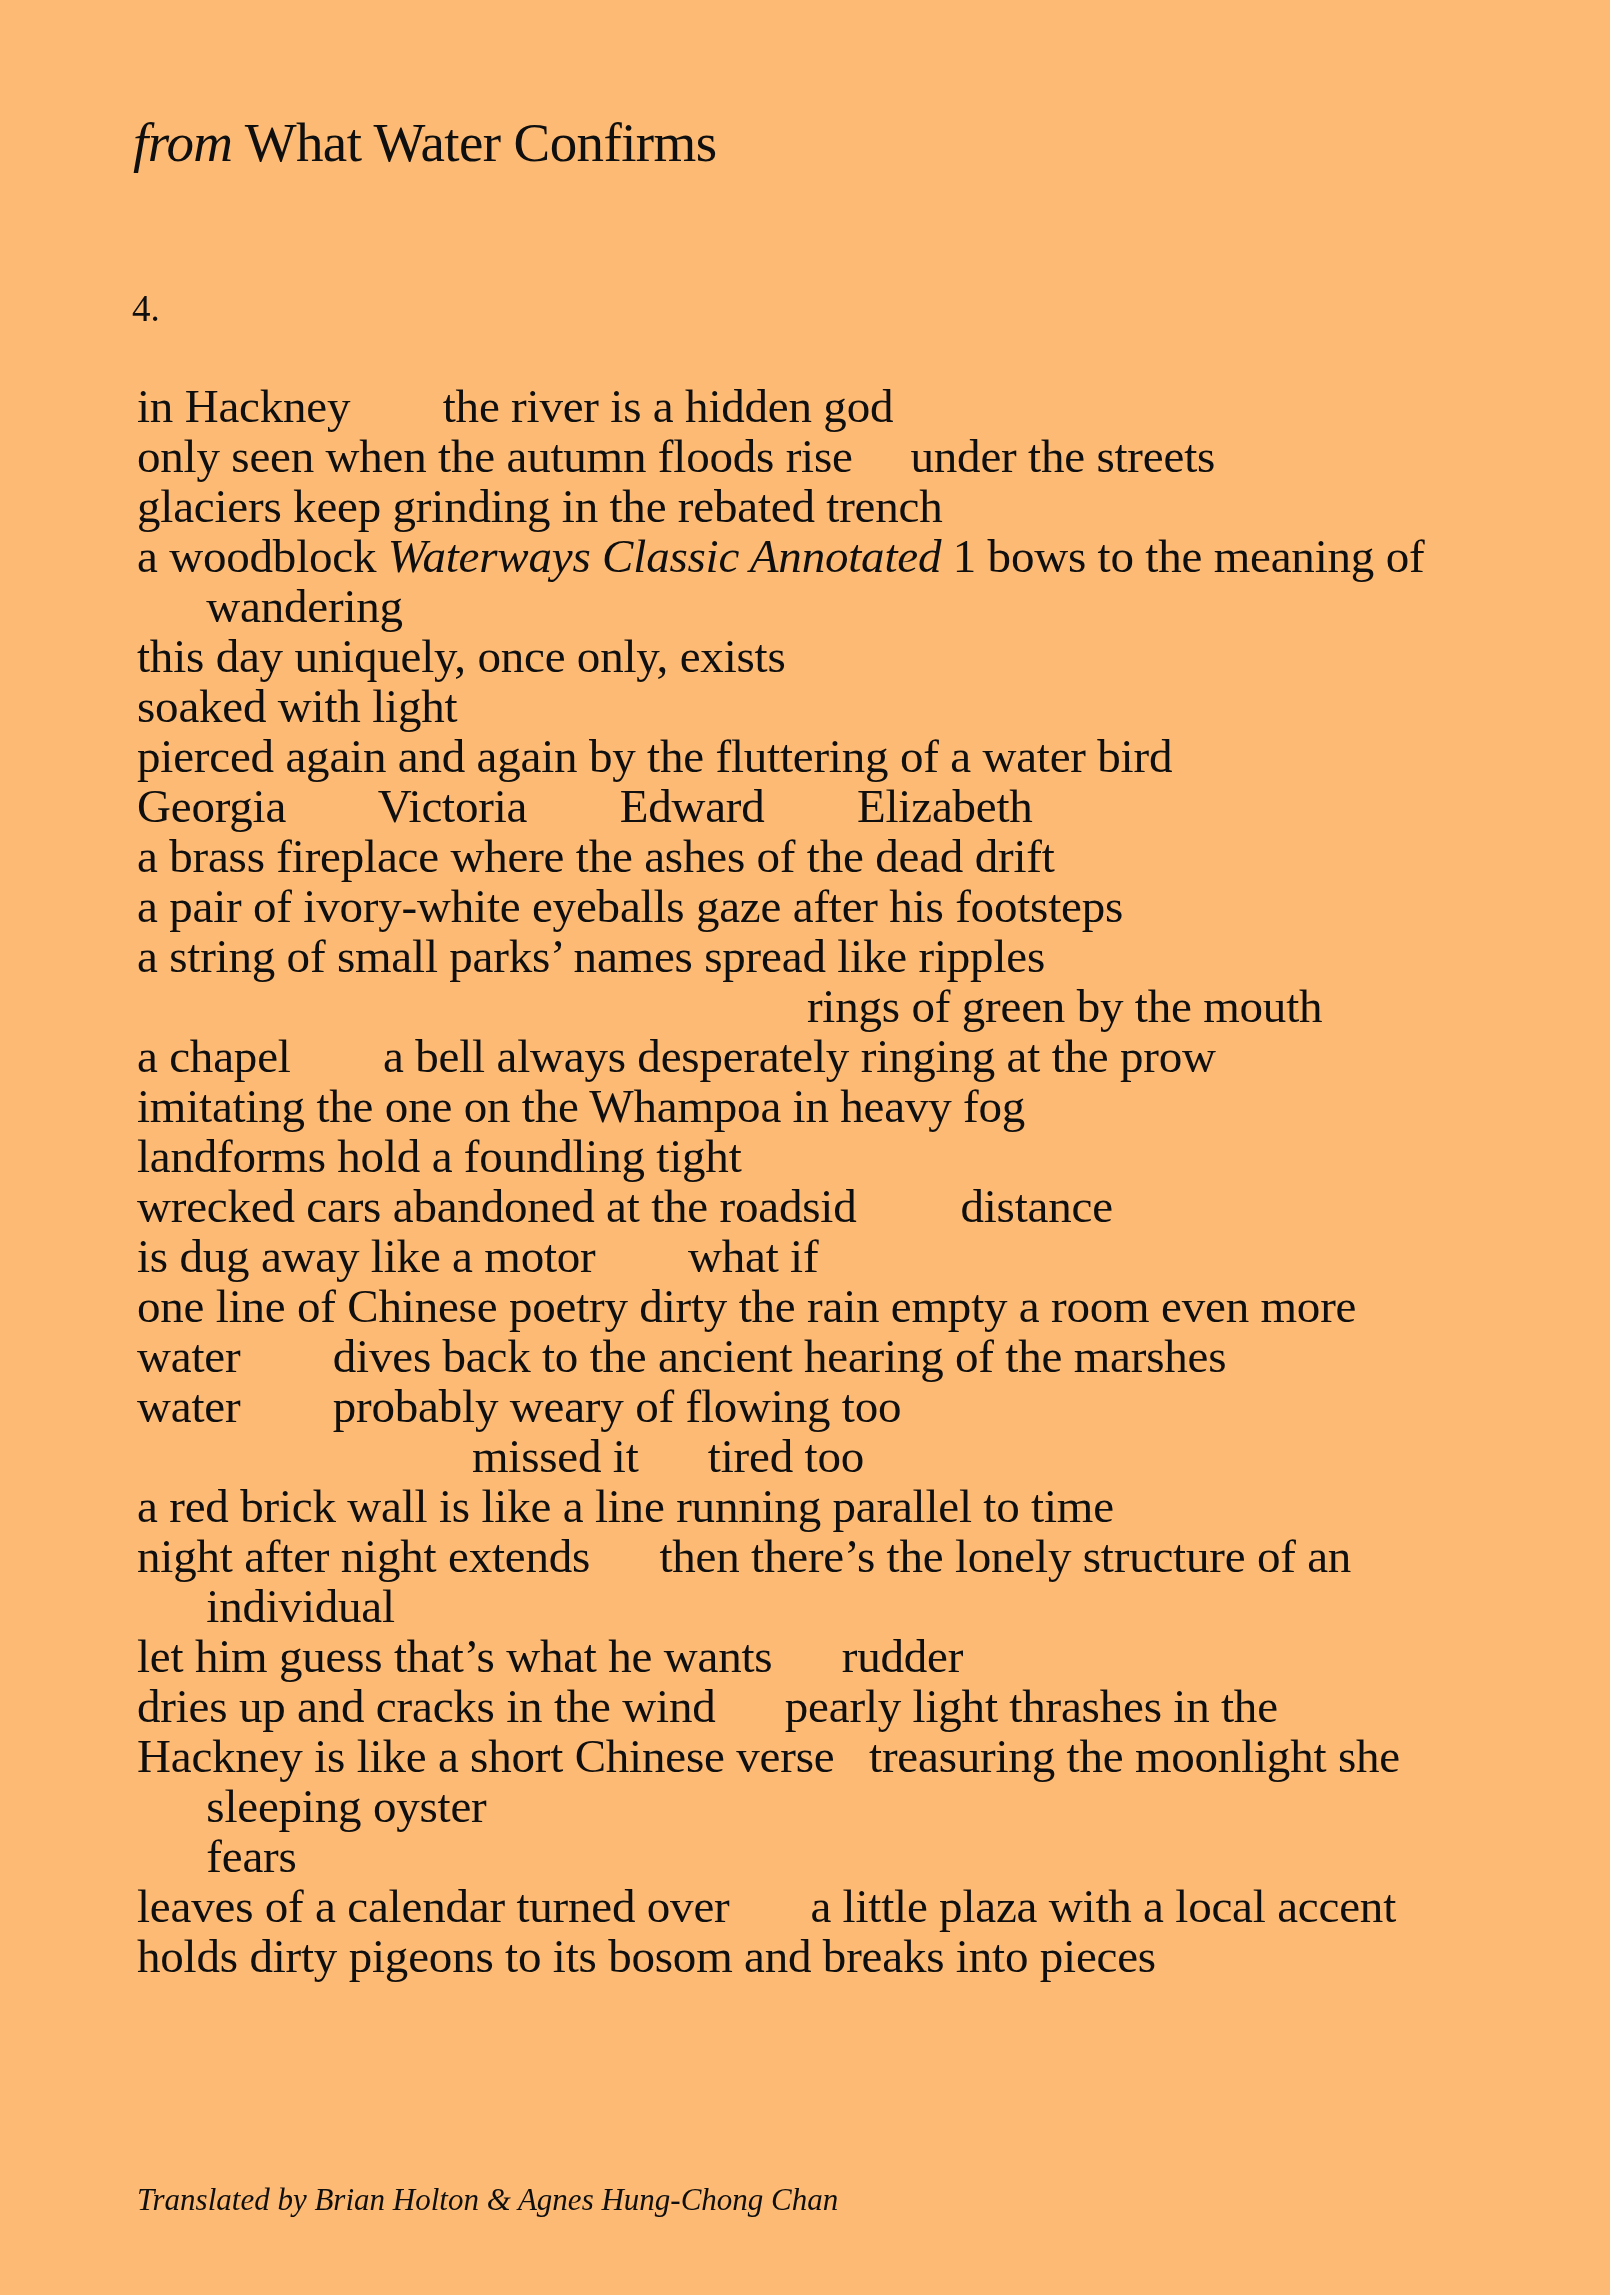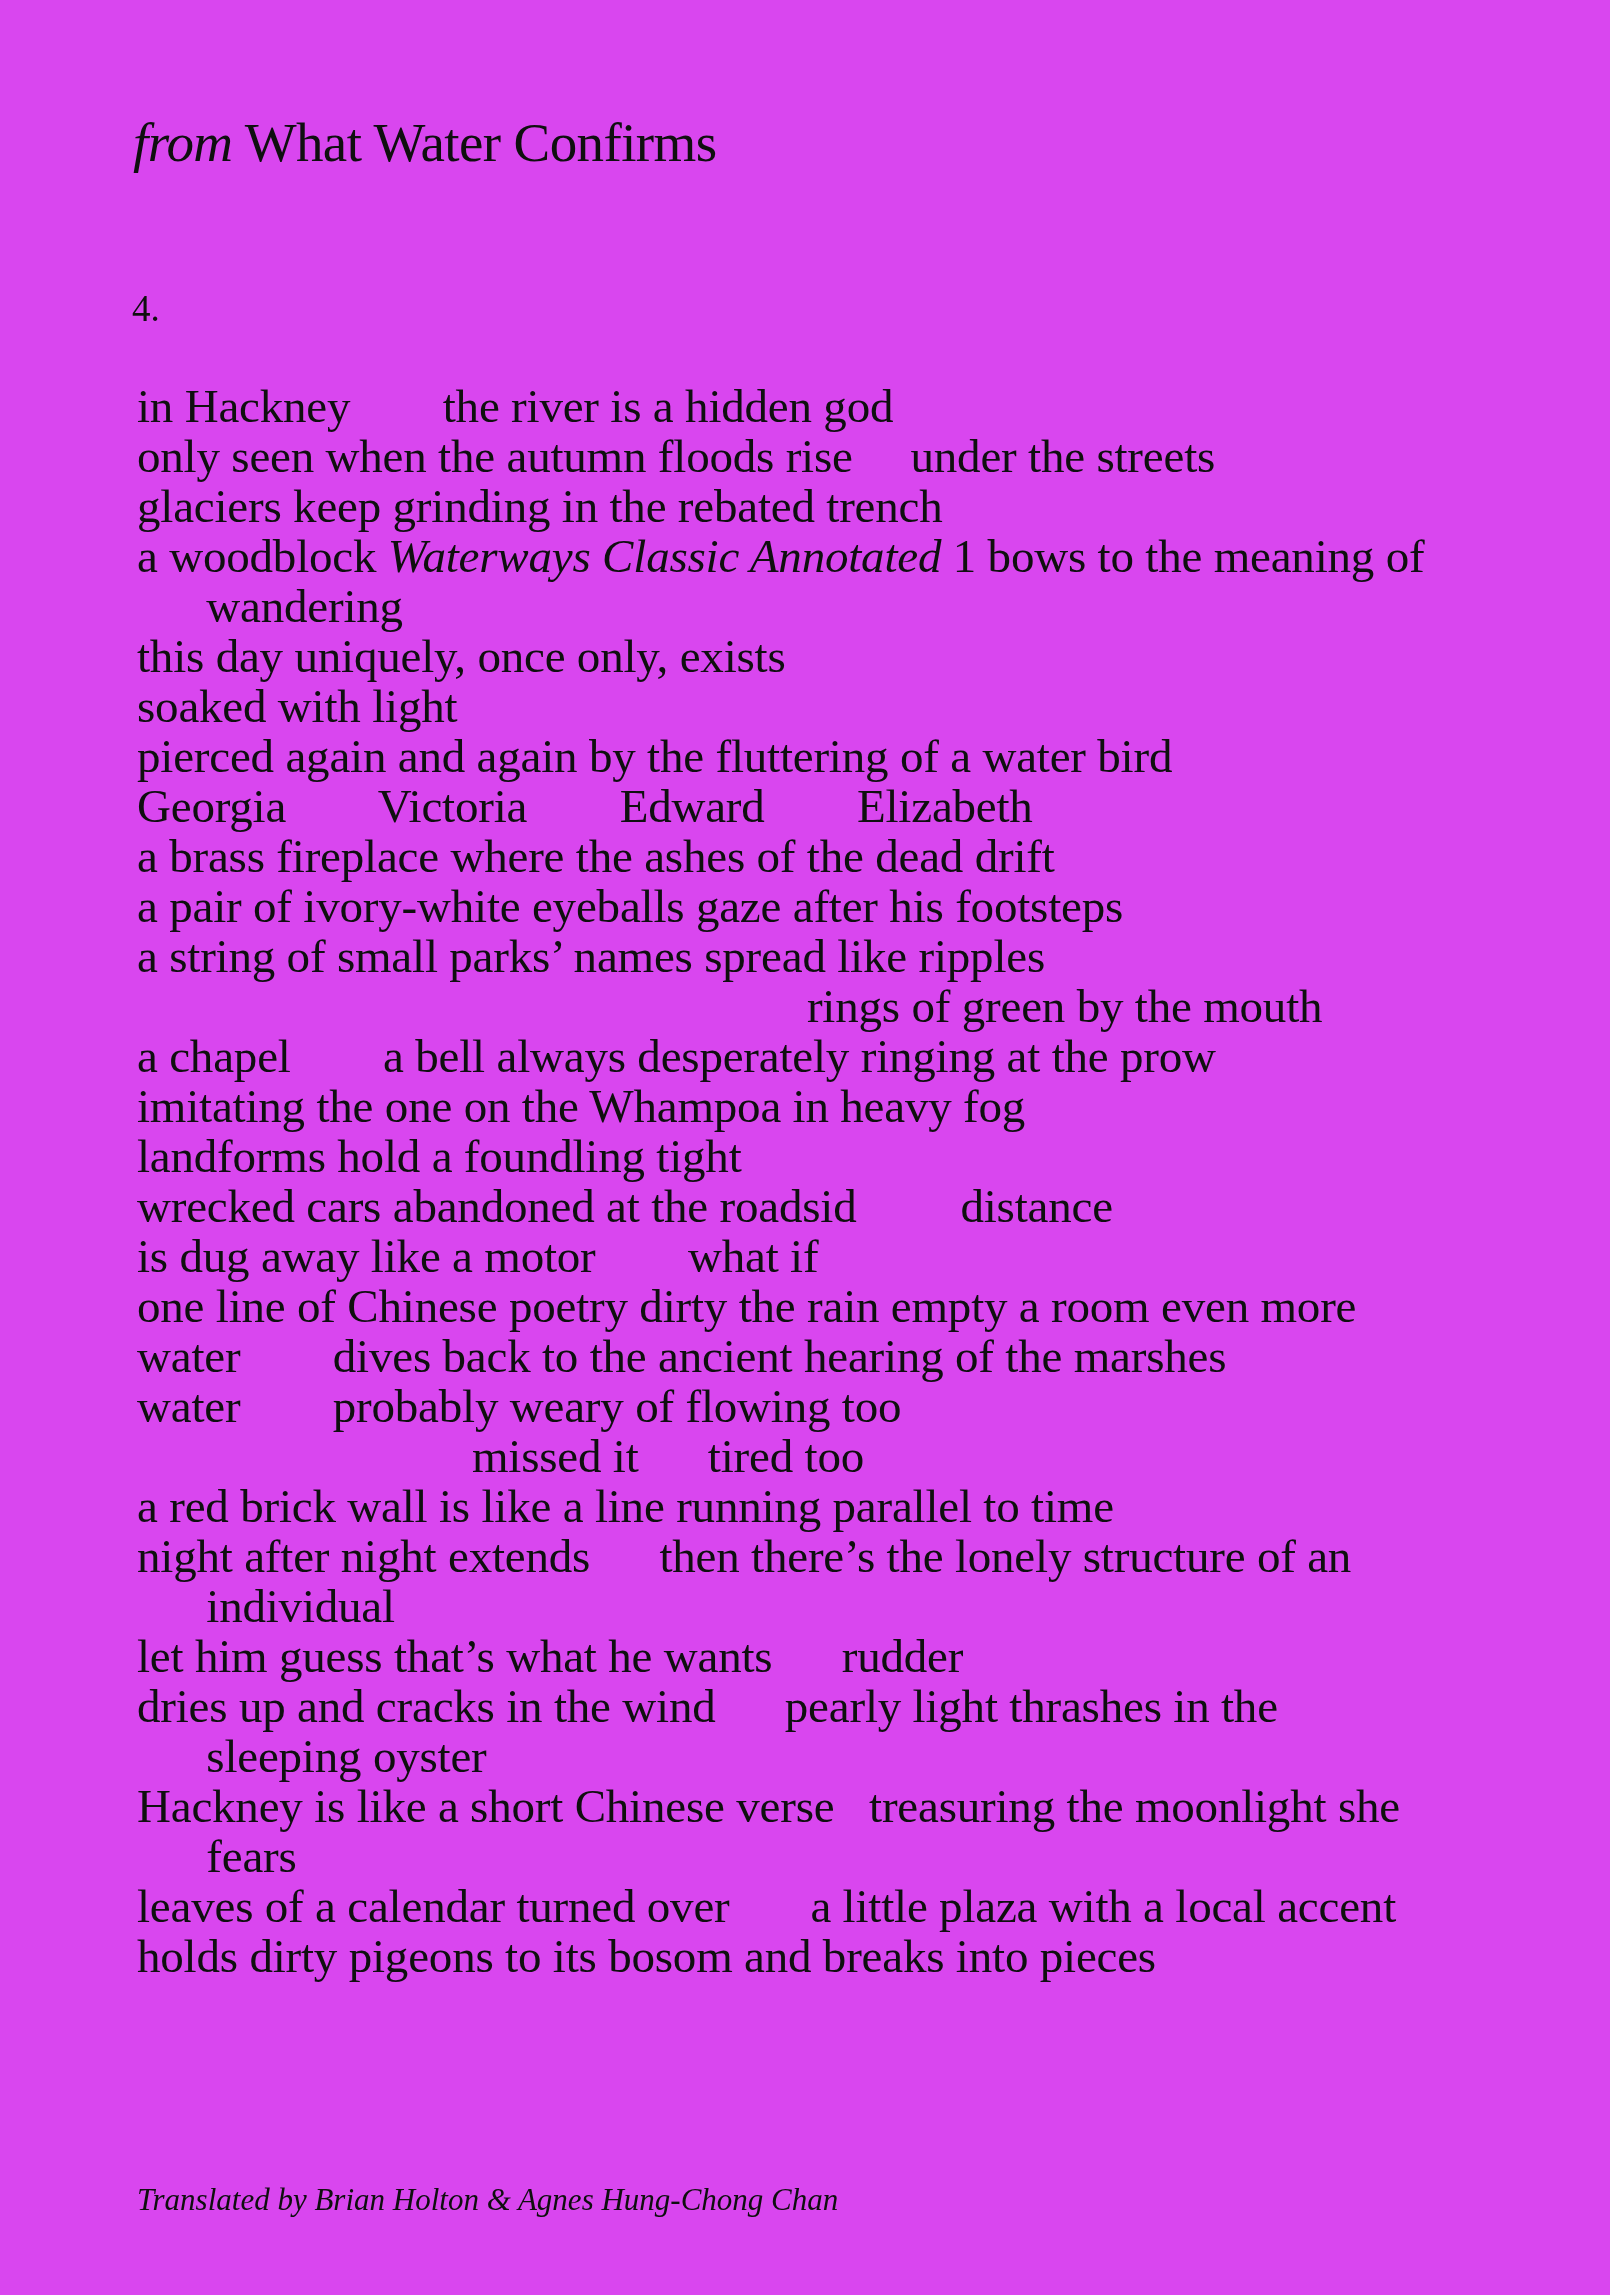--- a/index.html
+++ b/index.html
@@ -4,21 +4,21 @@
 <style>
   html, body {
     margin: 0;
     padding: 0;
     background: #ffffff;
   }
   .page {
     position: relative;
     width: 1611px;
     height: 2295px;
-    background: #d946ef;
+    background: #fdba74;
     color: #0f0f0f;
     font-family: "Liberation Serif", serif;
     overflow: hidden;
   }
   .title {
     position: absolute;
     left: 133px;
     top: 115px;
     margin: 0;
     font-size: 55px;
@@ -91,22 +91,22 @@
       <div class="line"><span>is dug away like a motor        what if</span></div>
       <div class="line"><span>one line of Chinese poetry dirty the rain empty a room even more</span></div>
       <div class="line"><span>water        dives back to the ancient hearing of the marshes</span></div>
       <div class="line"><span>water        probably weary of flowing too</span></div>
       <div class="line"><span>                             missed it      tired too</span></div>
       <div class="line"><span>a red brick wall is like a line running parallel to time</span></div>
       <div class="line"><span>night after night extends      then there’s the lonely structure of an</span></div>
       <div class="line"><span>      individual</span></div>
       <div class="line"><span>let him guess that’s what he wants      rudder</span></div>
       <div class="line"><span>dries up and cracks in the wind      pearly light thrashes in the</span></div>
+      <div class="line"><span>Hackney is like a short Chinese verse   treasuring the moonlight she</span></div>
       <div class="line"><span>      sleeping oyster</span></div>
-      <div class="line"><span>Hackney is like a short Chinese verse   treasuring the moonlight she</span></div>
       <div class="line"><span>      fears</span></div>
       <div class="line"><span>leaves of a calendar turned over       a little plaza with a local accent</span></div>
       <div class="line"><span>holds dirty pigeons to its bosom and breaks into pieces</span></div>
     </div>
 
   <div class="credit">Translated by Brian Holton &amp; Agnes Hung-Chong Chan</div>
 </div>
 
 
 </body></html>

